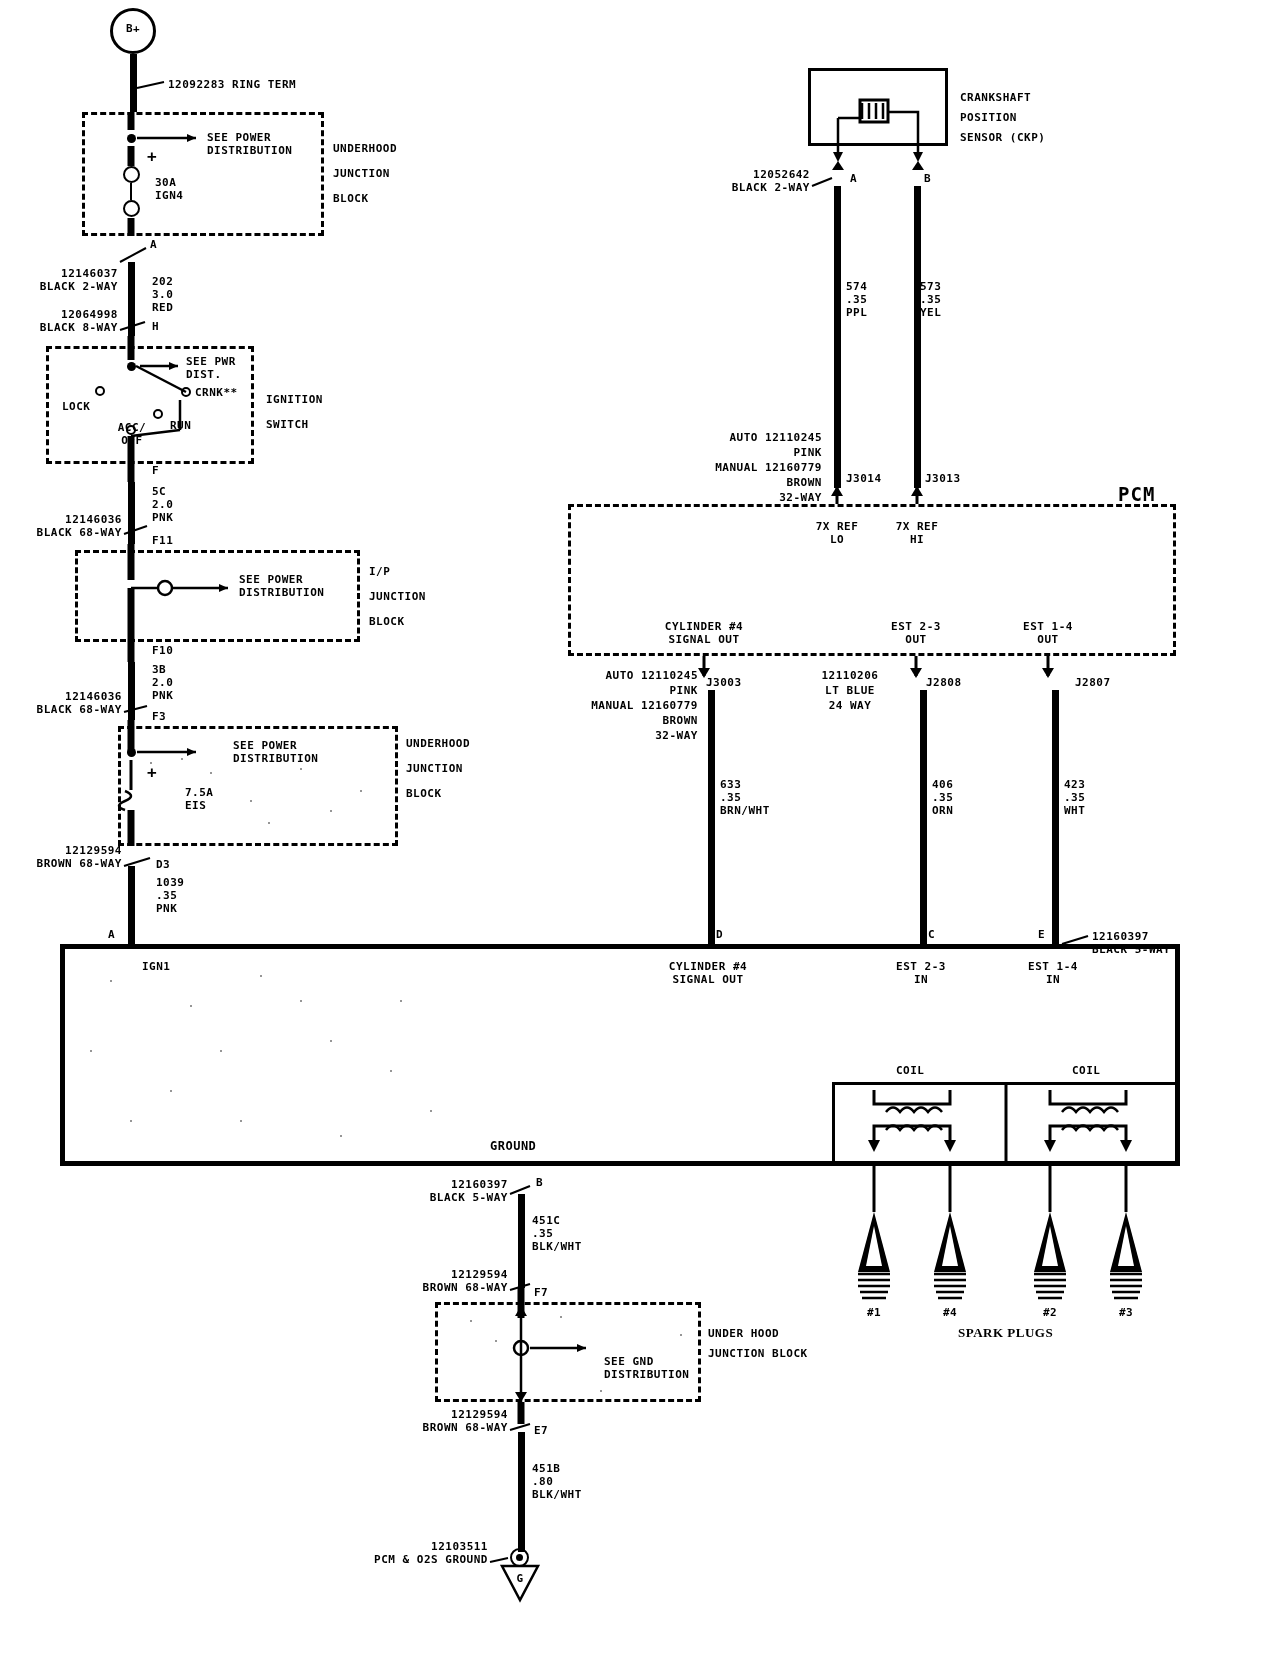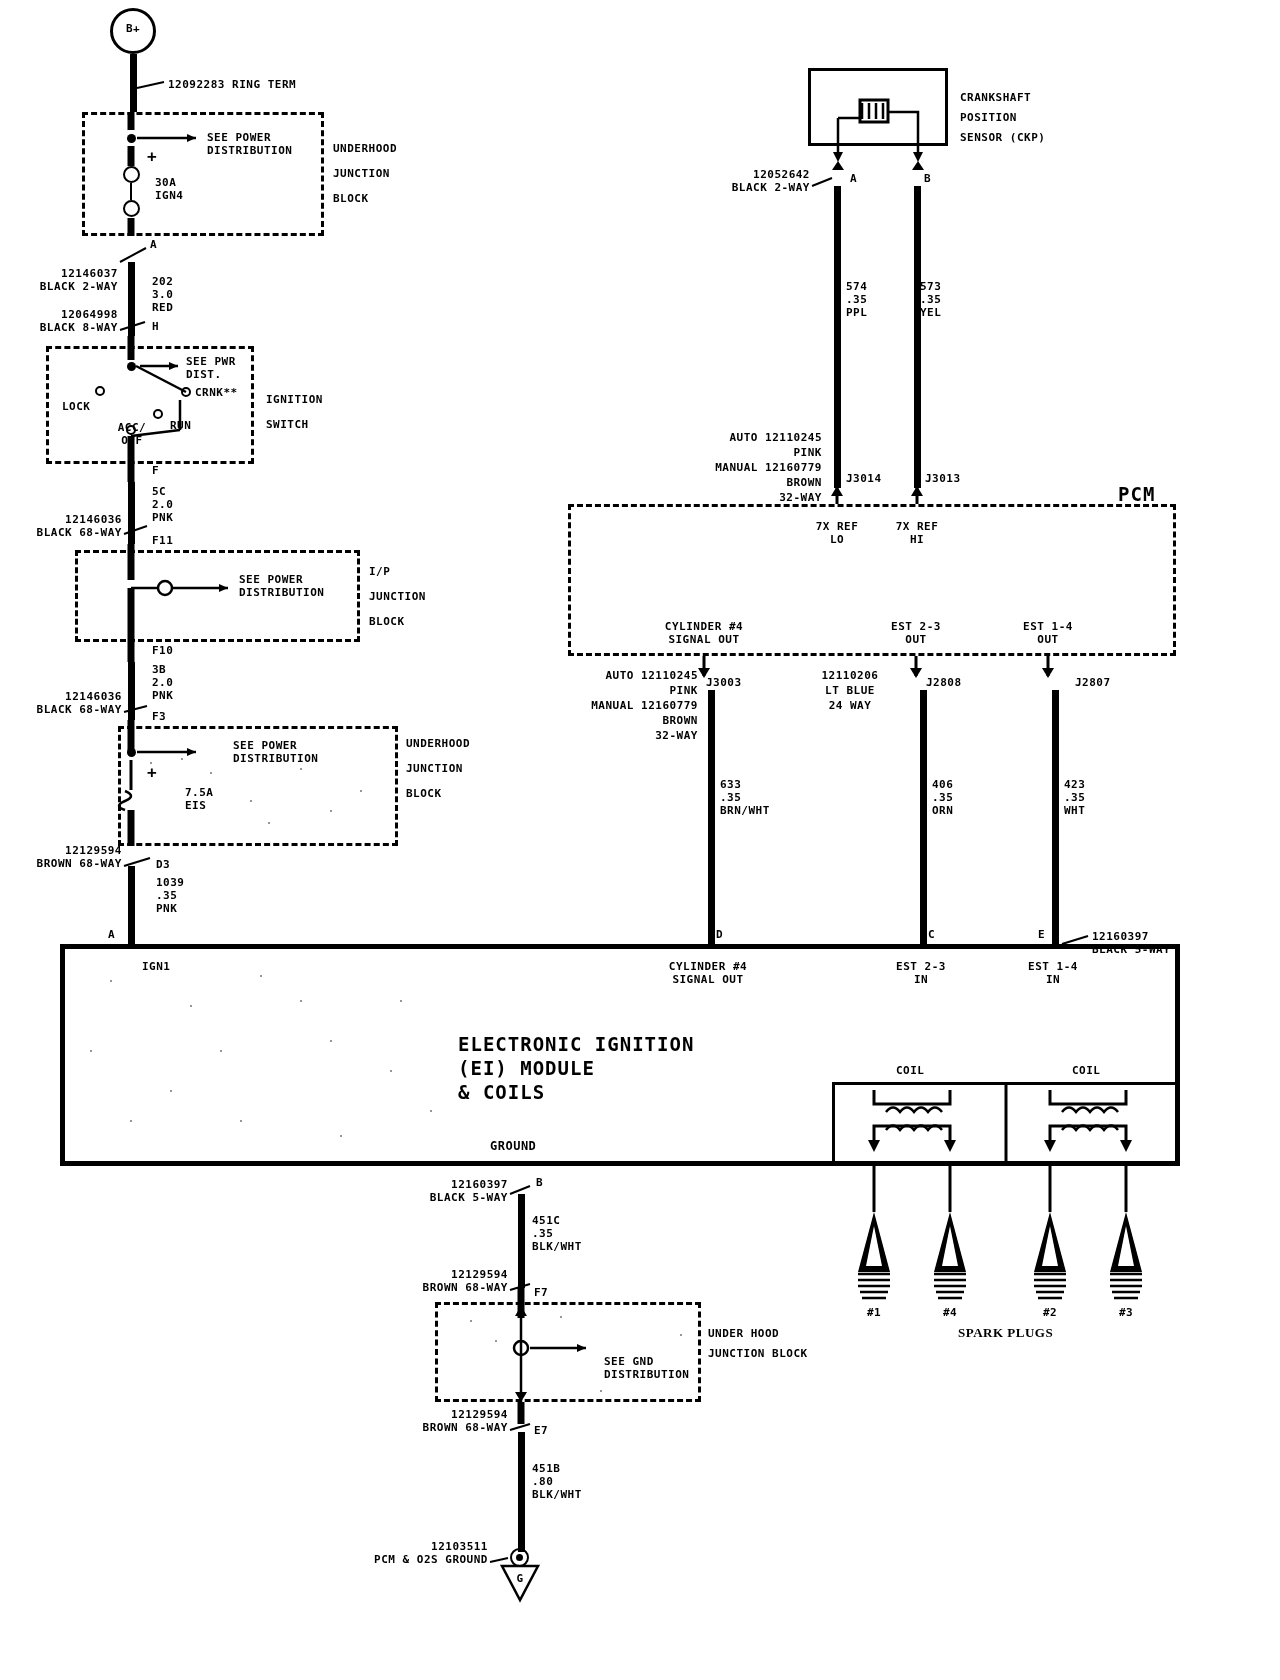--- a/index.html
+++ b/index.html
@@ -284,23 +284,20 @@
 BLACK 5-WAY</div>
 
   <div class="solid" style="left:60px;top:944px;width:1120px;height:222px;border-width:5px;"></div>
   <div class="lbl" style="left:142px;top:960px;">IGN1</div>
   <div class="lbl c" style="left:628px;top:960px;width:160px;">CYLINDER #4
 SIGNAL OUT</div>
   <div class="lbl c" style="left:862px;top:960px;width:118px;">EST 2-3
 IN</div>
   <div class="lbl c" style="left:994px;top:960px;width:118px;">EST 1-4
 IN</div>
-  <div class="lbl big" style="left:458px;top:1032px;line-height:24px;">ELECTRONIC IGNITION
-(EI) MODULE
-&amp; COILS</div>
   <div class="lbl" style="left:490px;top:1140px;font-size:12px;">GROUND</div>
 
   <div class="speck" style="left:110px;top:980px;"></div>
     <div class="speck" style="left:190px;top:1005px;"></div>
   <div class="speck" style="left:260px;top:975px;"></div>
     <div class="speck" style="left:330px;top:1040px;"></div>
   <div class="speck" style="left:400px;top:1000px;"></div>
     <div class="speck" style="left:170px;top:1090px;"></div>
   <div class="speck" style="left:240px;top:1120px;"></div>
     <div class="speck" style="left:90px;top:1050px;"></div>

